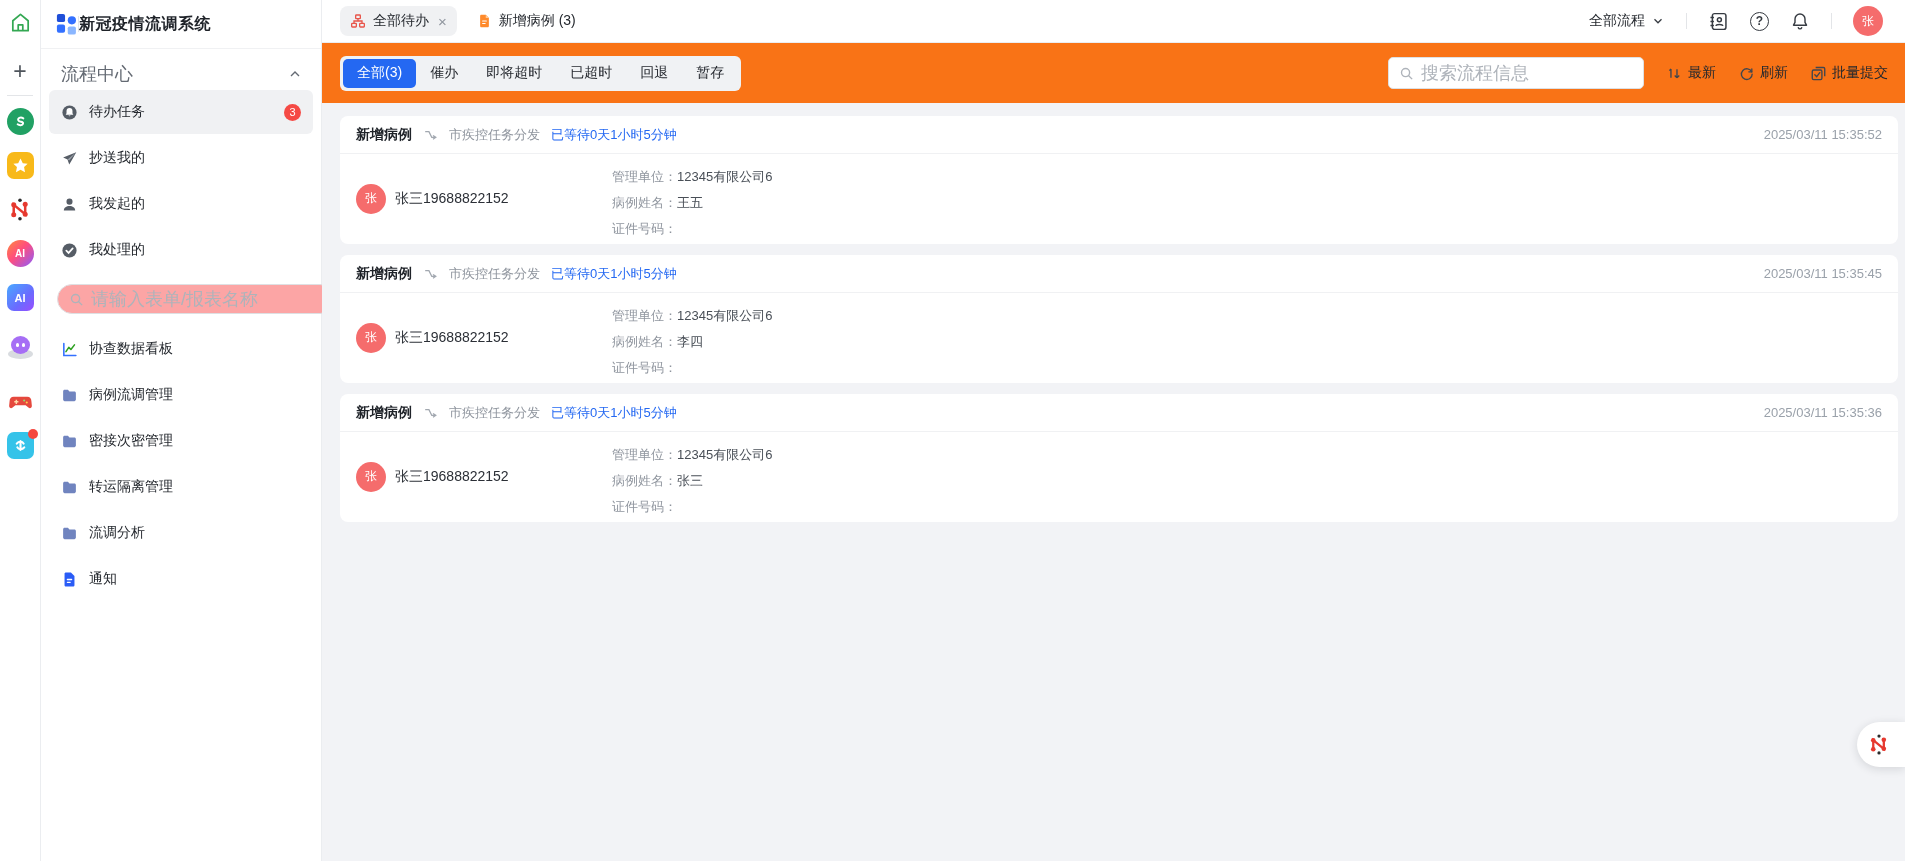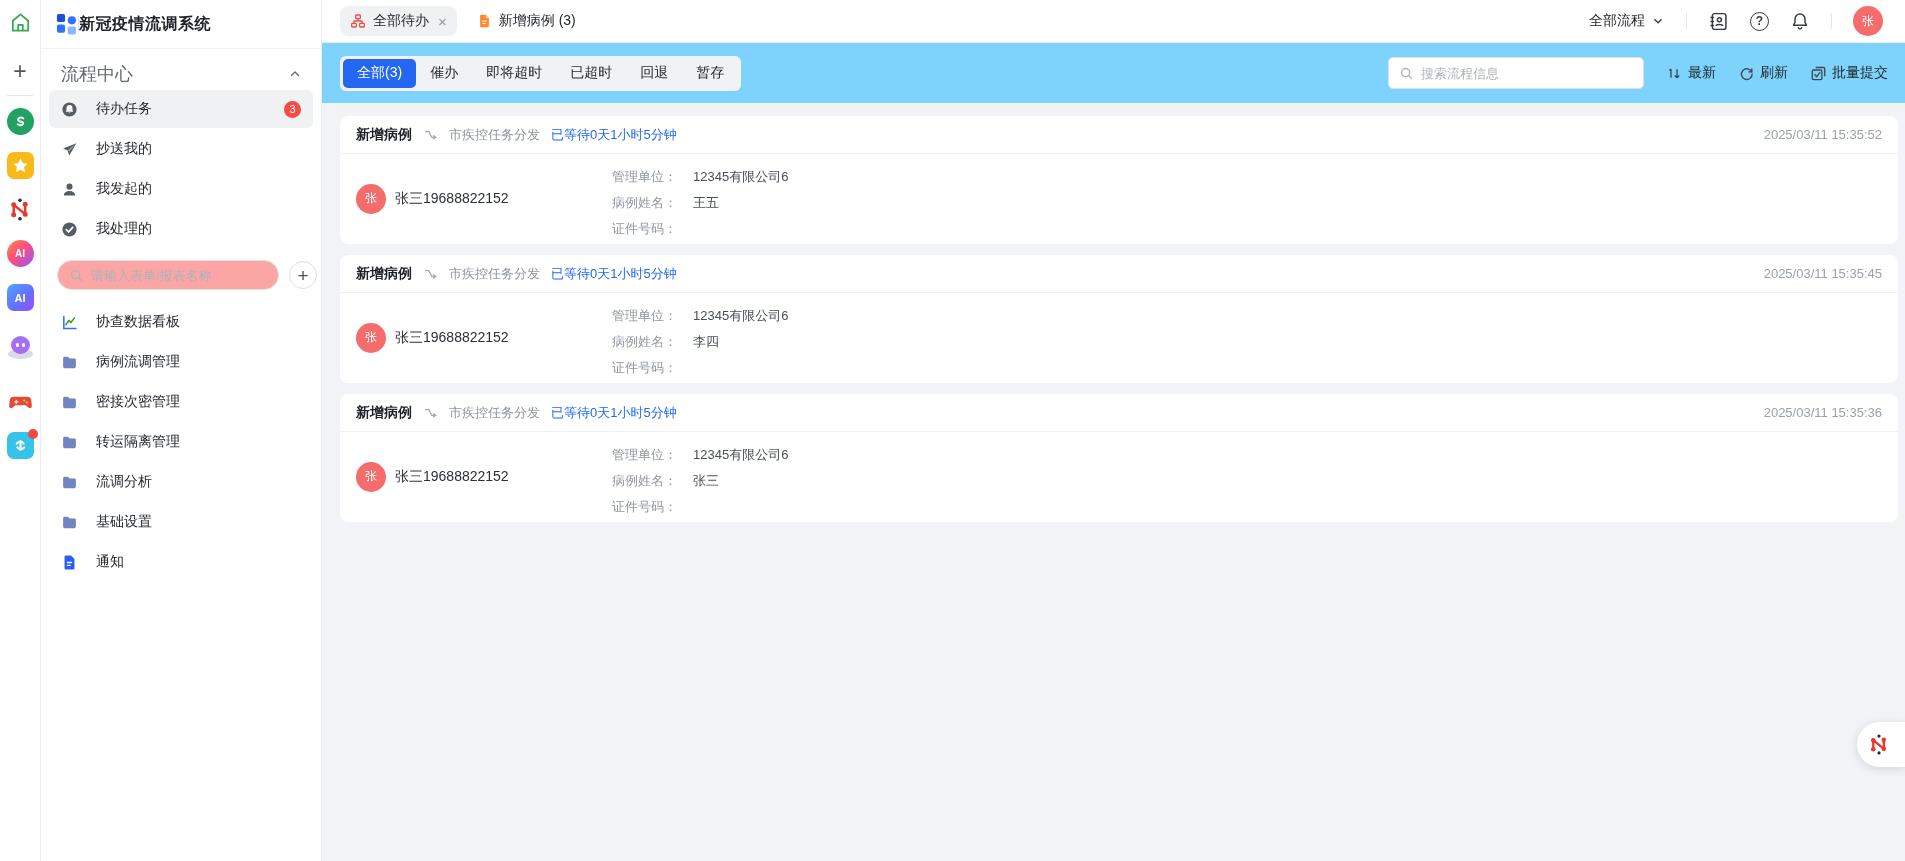--- a/index.html
+++ b/index.html
@@ -25,60 +25,60 @@
   .pad-app { margin-top:10px; }
   .cyan-app { background:#35c3e9; }
   .reddot { position:absolute; top:-3px; right:-4px; width:10px; height:10px; border-radius:50%; background:#f5483f; }
 
   
   .sidebar { width:281px; flex:0 0 281px; border-right:1px solid #ebedf0; background:#fff; display:flex; flex-direction:column; }
   .sb-head { height:49px; flex:0 0 49px; border-bottom:1px solid #f0f1f3; display:flex; align-items:center; padding:0 14px; }
   .sb-title { font-size:16px; font-weight:bold; letter-spacing:.5px; }
   .vdiv { width:1px; height:16px; background:#e3e5e8; }
   .sb-section { margin-top:10px; height:30px; padding:0 18px 0 20px; display:flex; align-items:center; justify-content:space-between; color:#646a73; font-size:18px; }
-  .sb-item { height:38px; margin:1px 8px; padding:12px 12px; border-radius:6px; display:flex; align-items:center; gap:18px; font-size:14px; color:#24282e; cursor:default; }
+  .sb-item { height:44px; margin:1px 8px; padding:12px 12px; border-radius:6px; display:flex; align-items:center; gap:11px; font-size:14px; color:#24282e; cursor:default; }
   .sb-item.active { background:#f0f1f3; }
   .sb-badge { margin-left:auto; min-width:17px; height:17px; padding:0 4px; border-radius:9px; background:#f54a45; color:#fff; font-size:11px; display:flex; align-items:center; justify-content:center; }
   .sb-search-row { display:flex; align-items:center; gap:10px; padding:11px 14px 12px 16px; }
   .sb-search { flex:1; height:30px; border:1px solid #dee0e3; border-radius:16px; display:flex; align-items:center; gap:7px; padding:0 11px; background:#fca5a5; }
-  .sb-search input, .flow-search input { border:0; outline:0; flex:1; font-size:13px; color:#1f2329; background:transparent; font-family:inherit; min-width:0; }
+  .sb-search input, .flow-search input { border:0; outline:0; flex:1; font-size:18px; color:#1f2329; background:transparent; font-family:inherit; min-width:0; }
   .sb-search input::placeholder, .flow-search input::placeholder { color:#aeb3ba; }
   .plus-btn { width:28px; height:28px; flex:0 0 28px; border:1px solid #dee0e3; background:#fff; border-radius:50%; font-size:19px; color:#4e545b; display:flex; align-items:center; justify-content:center; line-height:1; font-weight:300; }
 
   
   .main { flex:1; min-width:0; display:flex; flex-direction:column; background:#f2f3f6; }
   .tabbar { height:43px; flex:0 0 43px; background:#fff; border-bottom:1px solid #ebedf0; display:flex; align-items:center; padding:0 22px 0 18px; gap:10px; }
   .tab-chip { height:30px; border-radius:8px; display:flex; align-items:center; gap:7px; padding:0 10px; font-size:14px; color:#24282e; }
   .tab-chip.bg { background:#f0f1f3; }
   .tab-x { color:#8f959e; font-size:15px; margin-left:2px; line-height:1; }
   .tabbar-right { margin-left:auto; display:flex; align-items:center; gap:21px; }
   .flow-select { display:flex; align-items:center; gap:6px; font-size:14px; color:#24282e; }
   .hicon { display:flex; align-items:center; justify-content:center; }
   .avatar { width:30px; height:30px; border-radius:50%; background:#f56c6c; color:#fff; font-size:12px; display:flex; align-items:center; justify-content:center; }
 
-  .toolbar { height:60px; flex:0 0 60px; background:#7dd3fc; display:flex; align-items:center; padding:0 17px 0 18px;justify-content:center; }
+  .toolbar { height:60px; flex:0 0 60px; background:#f97316; display:flex; align-items:center; padding:0 17px 0 18px;justify-content:center; }
   .filters { background:#f0f2f4; border-radius:6px; padding:3px; display:flex; align-items:center; }
   .filter { height:29px; padding:0 14px; display:flex; align-items:center; font-size:14px; color:#24282e; border-radius:5px; }
   .filter.active { background:#2468f2; color:#fff; }
   .toolbar-right { margin-left:auto; display:flex; align-items:center; gap:22px; }
   .flow-search { width:256px; height:32px; border:1px solid #dee0e3; border-radius:5px; display:flex; align-items:center; gap:7px; padding:0 10px; background:#fff; }
   .tool-act { display:flex; align-items:center; gap:5px; font-size:14px; color:#24282e; }
 
   .content { flex:1; padding:13px 7px 0 18px; overflow:hidden; }
   .card { background:#fff; border-radius:8px; margin-bottom:11px; height:128px; }
   .card-head { height:38px; display:flex; align-items:center; gap:11px; padding:0 16px; border-bottom:1px solid #f0f1f3; }
   .card-title { font-size:14px; font-weight:bold; }
   .node-name { color:#8f959e; font-size:13px; }
   .wait { color:#2468f2; font-size:13px; }
   .card-time { margin-left:auto; color:#9aa1aa; font-size:13px; }
   .card-body { position:relative; height:89px; display:flex; align-items:center; padding:0 16px; }
   .c-avatar { width:30px; height:30px; border-radius:50%; background:#f56c6c; color:#fff; font-size:12px; display:flex; align-items:center; justify-content:center; flex:0 0 30px; }
   .c-name { margin-left:9px; font-size:14px; color:#2b2f36; }
   .fields { position:absolute; left:272px; top:13px; display:flex; flex-direction:column; gap:7px; font-size:13px; }
-  .frow { display:flex; line-height:19px;gap:16px; }
+  .frow { display:flex; line-height:19px; }
   .f-label { color:#8f959e; }
   .f-value { color:#494f57; }
 
   .float-btn { position:absolute; right:0; top:722px; width:48px; height:45px; background:#fff; border-radius:23px 0 0 23px; box-shadow:0 2px 10px rgba(31,35,41,.14); display:flex; align-items:center; padding-left:11px; }
 
   .qmark { width:19px; height:19px; border:1.7px solid #363b42; border-radius:50%; display:flex; align-items:center; justify-content:center; font-size:12px; font-weight:bold; color:#363b42; }
 </style>
 </head>
 <body>
 
@@ -230,26 +230,20 @@
       <svg width="17" height="17" viewBox="0 0 24 24">
           <path d="M3 6.2C3 5 3.9 4 5.1 4h4.7l2.1 2.2h7C20.1 6.2 21 7.2 21 8.4v9.4c0 1.2-.9 2.2-2.1 2.2H5.1C3.9 20 3 19 3 17.8z" fill="#7084bf"></path>
         </svg>
       <span>转运隔离管理</span>
     </div>
     <div class="sb-item">
       <svg width="17" height="17" viewBox="0 0 24 24">
           <path d="M3 6.2C3 5 3.9 4 5.1 4h4.7l2.1 2.2h7C20.1 6.2 21 7.2 21 8.4v9.4c0 1.2-.9 2.2-2.1 2.2H5.1C3.9 20 3 19 3 17.8z" fill="#7084bf"></path>
         </svg>
       <span>流调分析</span>
-    </div>
-    <div class="sb-item">
-      <svg width="17" height="17" viewBox="0 0 24 24">
-          <path d="M3 6.2C3 5 3.9 4 5.1 4h4.7l2.1 2.2h7C20.1 6.2 21 7.2 21 8.4v9.4c0 1.2-.9 2.2-2.1 2.2H5.1C3.9 20 3 19 3 17.8z" fill="#7084bf"></path>
-        </svg>
-      <span>基础设置</span>
     </div>
     <div class="sb-item">
       <svg width="17" height="17" viewBox="0 0 24 24">
           <path d="M5 4c0-1.1.9-2 2-2h7l5 5v13c0 1.1-.9 2-2 2H7c-1.1 0-2-.9-2-2z" fill="#2a5cf6"></path>
           <path d="M9 12h6M9 16h4" stroke="#fff" stroke-width="1.8" stroke-linecap="round"></path>
         </svg>
       <span>通知</span>
     </div>
   </aside>
 

